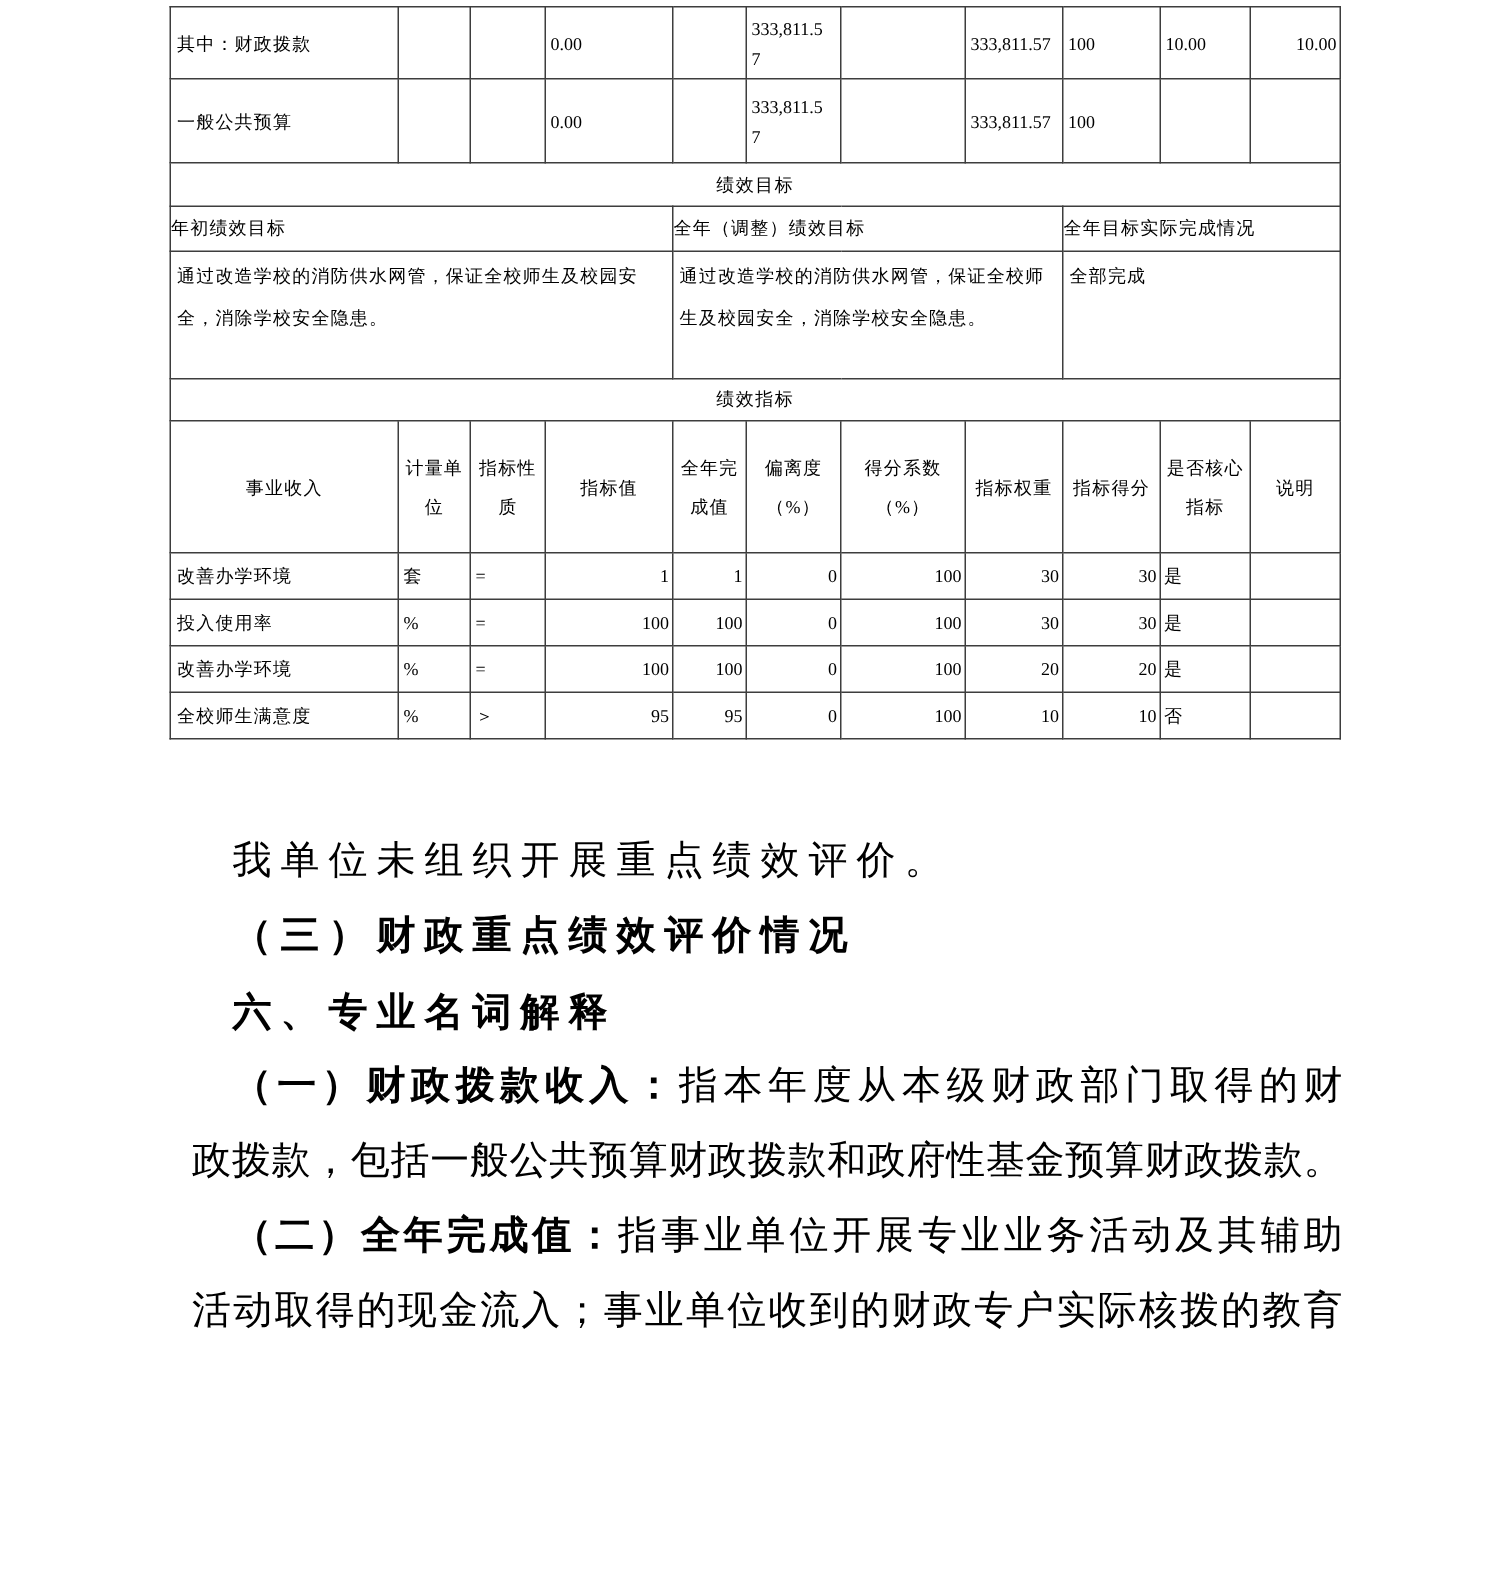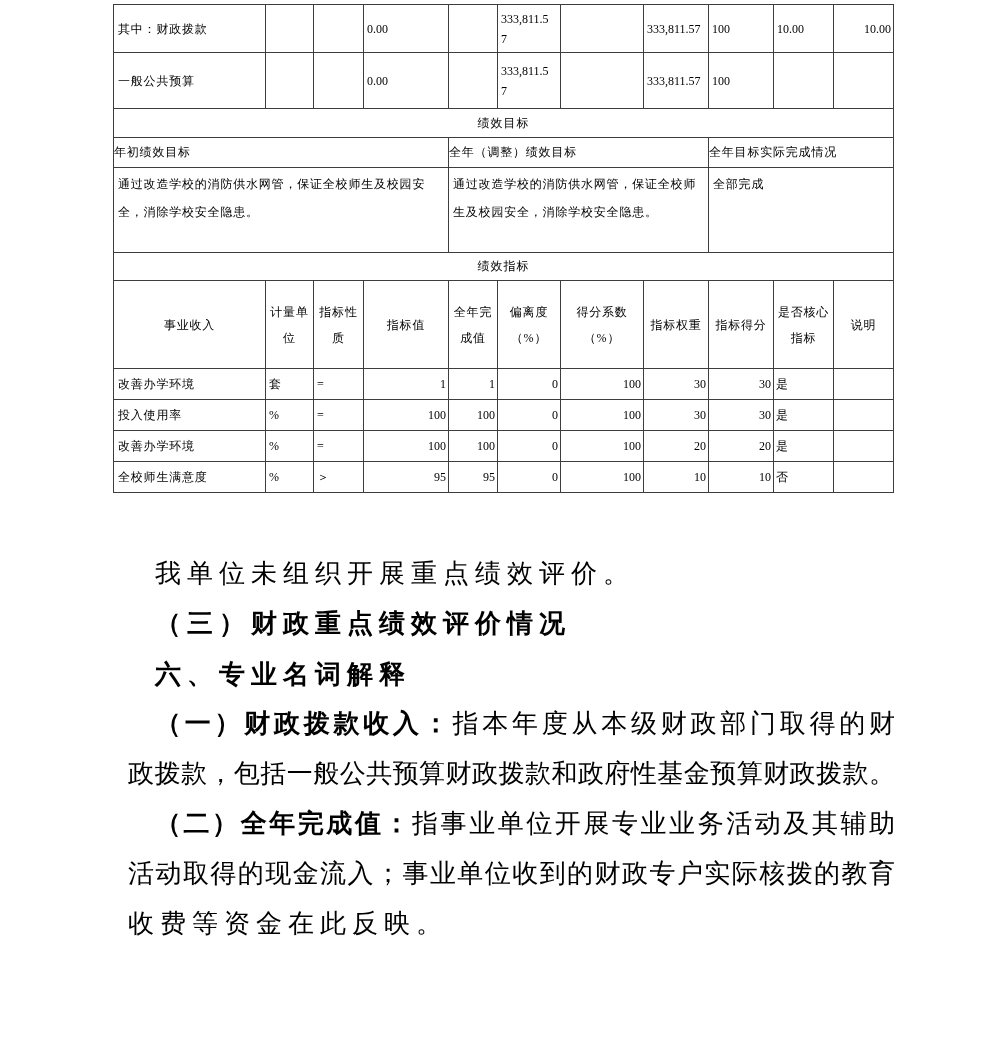--- a/index.html
+++ b/index.html
@@ -183,14 +183,13 @@
     </tbody>
   </table>
 <div class="body-text">
     <div class="tl ind">我单位未组织开展重点绩效评价。</div>
     <div class="tl ind bold">（三）财政重点绩效评价情况</div>
     <div class="tl ind bold sans">六、专业名词解释</div>
     <div class="tl ind jf"><span class="bold">（一）财政拨款收入：</span><span>指本年度从本级财政部门取得的财</span></div>
     <div class="tl jf">政拨款，包括一般公共预算财政拨款和政府性基金预算财政拨款。</div>
     <div class="tl ind jf"><span class="bold">（二）全年完成值：</span><span>指事业单位开展专业业务活动及其辅助</span></div>
     <div class="tl jf">活动取得的现金流入；事业单位收到的财政专户实际核拨的教育</div>
-    <div class="tl">收费等资金在此反映。</div>
   </div>
 
 </body></html>

